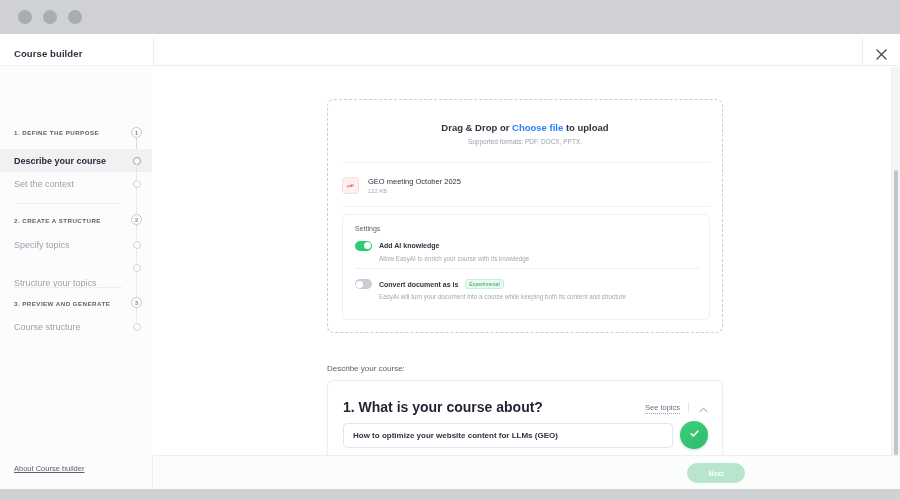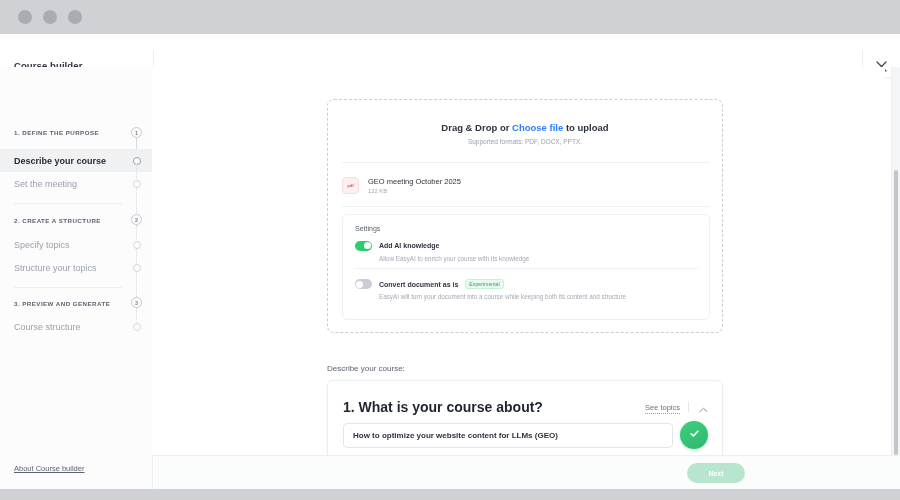--- a/index.html
+++ b/index.html
@@ -43,21 +43,21 @@
     top: 34px; left: 0;
     width: 900px;
     height: 455px;
     background: #ffffff;
     overflow: hidden;
   }
 
   
   .header {
     position: absolute;
-    top: 16px; left: 0;
+    top: 4px; left: 0;
     width: 900px;
     height: 28px;
     background: #ffffff;
     border-bottom: 1px solid #eceef0;
   }
   .header-title {
     position: absolute;
     left: 14px; top: 10px;
     font-size: 9.5px;
     font-weight: 600;
@@ -481,38 +481,38 @@
         <div class="node" style="top:60px">1</div>
         <div class="connector" style="top:71px;height:14px"></div>
 
         <div class="step-item active" style="top:82px">
           <span class="lbl">Describe your course</span>
         </div>
         <div class="node sub active" style="top:89.5px"></div>
         <div class="connector dotted" style="top:97px;height:23px"></div>
 
         <div class="step-item" style="top:105px">
-          <span class="lbl">Set the meeting</span>
+          <span class="lbl">Set the context</span>
         </div>
         <div class="node sub" style="top:112.5px"></div>
         <div class="connector dotted" style="top:120px;height:28px"></div>
 
         <div class="sep" style="top:136px"></div>
 
         <div class="group-label" style="top:150px">2. CREATE A STRUCTURE</div>
         <div class="node" style="top:147px">2</div>
         <div class="connector dotted" style="top:158px;height:14px"></div>
 
         <div class="step-item" style="top:166px">
           <span class="lbl">Specify topics</span>
         </div>
         <div class="node sub" style="top:173.5px"></div>
         <div class="connector dotted" style="top:181px;height:22px"></div>
 
-        <div class="step-item" style="top:189px">
+        <div class="step-item" style="top:204px">
           <span class="lbl">Structure your topics</span>
         </div>
         <div class="node sub" style="top:196.5px"></div>
         <div class="connector dotted" style="top:204px;height:30px"></div>
 
         <div class="sep" style="top:220px"></div>
 
         <div class="group-label" style="top:233px">3. PREVIEW AND GENERATE</div>
         <div class="node" style="top:230px">3</div>
         <div class="connector dotted" style="top:241px;height:14px"></div>

